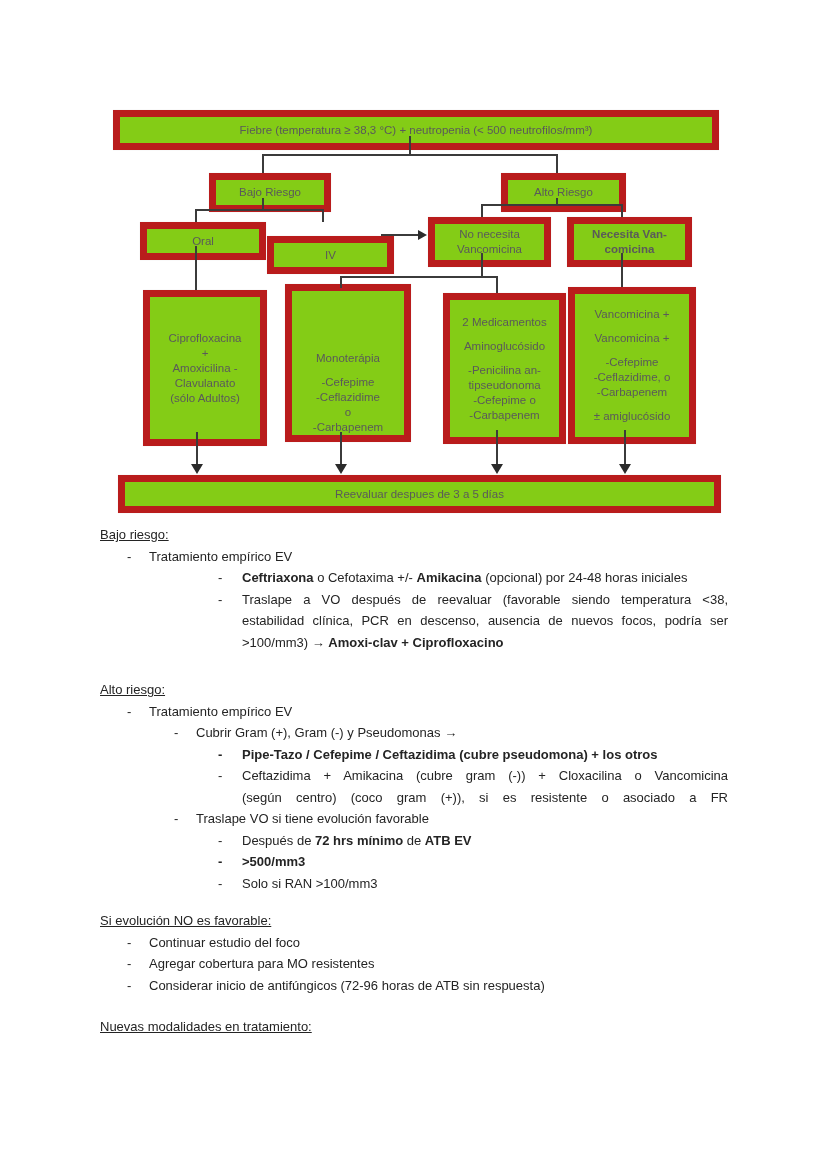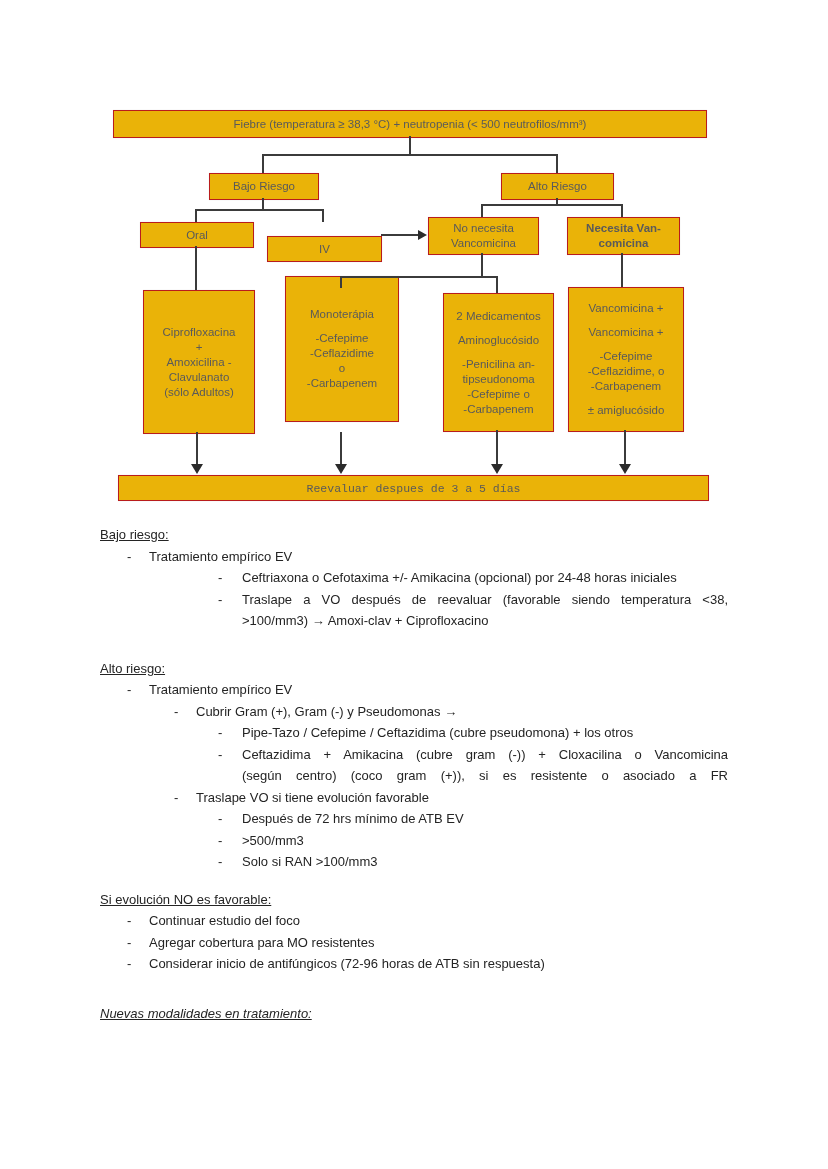--- a/index.html
+++ b/index.html
@@ -1,57 +1,57 @@
 <!DOCTYPE html>
 <html><head>
 <meta charset="utf-8">
 <style>
   html,body{margin:0;padding:0;background:#e8e8e8;}
   .page{position:relative;width:828px;height:1169px;background:#ffffff;margin:0 auto;
         font-family:"Liberation Sans","DejaVu Sans",sans-serif;overflow:hidden;}
 
   
   .fc{position:absolute;left:0;top:0;width:828px;height:510px;}
-  .fbox{position:absolute;border:1px solid #b91c1c;background:#eab308;color:#5a5a5a;
+  .fbox{position:absolute;border:7px solid #b91c1c;background:#84cc16;color:#5a5a5a;
         display:flex;flex-direction:column;align-items:center;justify-content:center;
         font-size:11.5px;line-height:15px;text-align:center;box-shadow:0 0 1px rgba(0,0,0,.12);}
   .fbox .fline{white-space:pre;}
   .fbox .fspacer{height:9px;}
   #fc-top{left:113px;top:110px;width:592px;height:26px;}
   #fc-bajo{left:209px;top:173px;width:108px;height:25px;}
   #fc-alto{left:501px;top:173px;width:111px;height:25px;}
   #fc-oral{left:140px;top:222px;width:112px;height:24px;}
   #fc-iv{left:267px;top:236px;width:113px;height:24px;}
   #fc-nonec{left:428px;top:217px;width:109px;height:36px;}
   #fc-nec{left:567px;top:217px;width:111px;height:36px;font-weight:bold;}
   #fc-box1{left:143px;top:290px;width:110px;height:142px;}
-  #fc-box2{left:285px;top:276px;width:112px;height:144px;}
+  #fc-box2{left:285px;top:284px;width:112px;height:144px;justify-content:flex-end;}
   #fc-box3{left:443px;top:293px;width:109px;height:137px;}
   #fc-box4{left:568px;top:287px;width:114px;height:143px;}
-  #fc-reev{left:118px;top:475px;width:589px;height:24px;font-family:Liberation Mono, monospace;}
+  #fc-reev{left:118px;top:475px;width:589px;height:24px;}
   .lh,.lv{position:absolute;background:#3b3b3b;}
   .lh{height:2px;} .lv{width:2px;}
   .ah-right{position:absolute;width:0;height:0;border-top:5px solid transparent;
             border-bottom:5px solid transparent;border-left:9px solid #2b2b2b;}
   .ah-down{position:absolute;width:0;height:0;border-left:6px solid transparent;
            border-right:6px solid transparent;border-top:10px solid #2b2b2b;}
 
   
   #notes{position:absolute;left:100px;right:100px;top:524px;color:#242424;
          font-size:13px;line-height:21.5px;}
   .note-header{text-decoration:underline;}
   .note-section + .note-section{margin-top:26px;}
   #notes .note-section:nth-child(3){margin-top:16px;}
-  #notes .note-section:nth-child(4){margin-top:28px;font-style:italic;}
+  #notes .note-section:nth-child(4){margin-top:20px;}
   .note-item{position:relative;}
   .note-item .dash{position:absolute;top:0;}
   .lvl1{padding-left:49px;}  .lvl1 .dash{left:27px;}
   .lvl2{padding-left:96px;}  .lvl2 .dash{left:74px;}
   .lvl3{padding-left:142px;} .lvl3 .dash{left:118px;}
-  .b{font-weight:normal;}
+  .b{font-weight:bold;}
   .jline{text-align:justify;text-align-last:justify;}
 </style>
 </head>
 <body>
 
 <div class="page">
 
   <div class="fc">
 
     <div class="fbox" id="fc-top">Fiebre (temperatura ≥ 38,3 °C) + neutropenia (&lt; 500 neutrofilos/mm³)</div>
@@ -149,20 +149,21 @@
           <span class="dash">-</span>
           <div class="note-line"><span>Tratamiento empírico EV</span></div>
         </div>
         <div class="note-item lvl3">
           <span class="dash">-</span>
           <div class="note-line"><span class="b">Ceftriaxona</span><span> o Cefotaxima +/- </span><span class="b">Amikacina</span><span> (opcional) por 24-48 horas iniciales</span></div>
         </div>
         <div class="note-item lvl3">
           <span class="dash">-</span>
           <div class="note-line jline"><span>Traslape a VO después de reevaluar (favorable siendo temperatura &lt;38,</span></div>
+          <div class="note-line jline"><span>estabilidad clínica, PCR en descenso, ausencia de nuevos focos, podría ser</span></div>
           <div class="note-line"><span>&gt;100/mm3) → </span><span class="b">Amoxi-clav + Ciprofloxacino</span></div>
         </div>
       </div>
       <div class="note-section">
         <div class="note-header">Alto riesgo:</div>
         <div class="note-item lvl1">
           <span class="dash">-</span>
           <div class="note-line"><span>Tratamiento empírico EV</span></div>
         </div>
         <div class="note-item lvl2">

